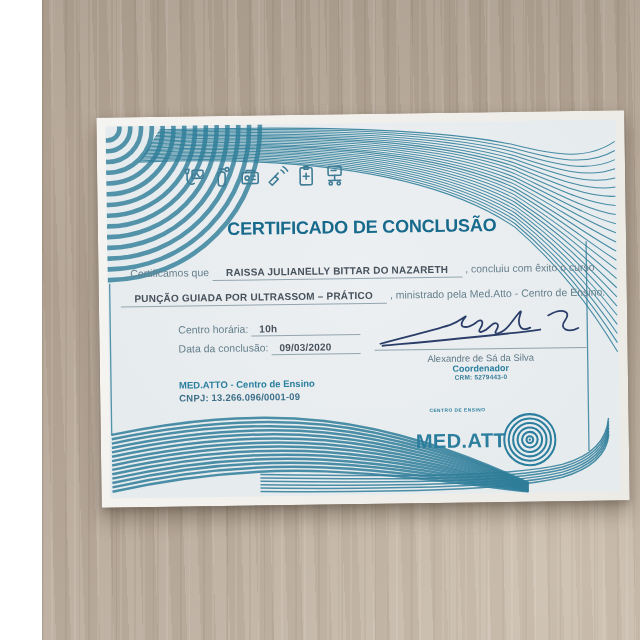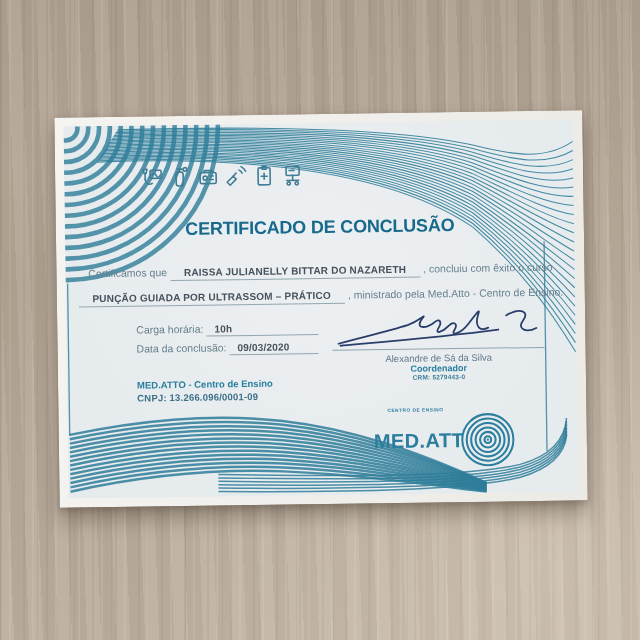--- a/index.html
+++ b/index.html
@@ -12,20 +12,21 @@
   .scene{
     position:absolute;inset:0;
     background-color:#b4a695;
     background-image:
       radial-gradient(ellipse at 85% 88%, rgba(255,246,231,.28), transparent 55%),
       linear-gradient(180deg, rgba(0,0,0,.06), transparent 26%),
       repeating-linear-gradient(90deg, rgba(110,92,74,.10) 0 2px, transparent 2px 9px, rgba(255,255,255,.09) 9px 11px, transparent 11px 23px),
       repeating-linear-gradient(90deg, rgba(96,80,64,.09) 0 1px, transparent 1px 37px),
       repeating-linear-gradient(88deg, rgba(255,255,255,.05) 0 14px, rgba(90,75,60,.06) 14px 29px),
       linear-gradient(180deg,#b9ab9b 0%,#b2a393 45%,#bdafa0 100%);
+    margin-left: 42px;
   }
   
   .paper{
     position:absolute;left:57px;top:114px;width:528px;height:390px;
     background:#efeeea;
     background-image:linear-gradient(100deg, rgba(255,255,255,.35), rgba(226,221,211,.22));
     transform:rotate(-0.8deg);
     box-shadow:0 12px 20px rgba(66,54,42,.38), 0 3px 6px rgba(66,54,42,.25);
     border-radius:1px;
   }
@@ -209,21 +210,21 @@
         <span class="blank">RAISSA JULIANELLY BITTAR DO NAZARETH</span>
         <span class="lbl"> , concluiu com êxito o curso</span>
       </div>
       <div class="body-line l2">
         <span class="blank">PUNÇÃO GUIADA POR ULTRASSOM – PRÁTICO</span>
         <span class="lbl"> , ministrado pela Med.Atto - Centro de Ensino.</span>
       </div>
 
       <div class="fields">
         <div class="field-row">
-          <span class="lbl">Carga horária:</span>
+          <span class="lbl">Centro horária:</span>
           <span class="field-val">10h</span>
         </div>
         <div class="field-row">
           <span class="lbl">Data da conclusão:</span>
           <span class="field-val">09/03/2020</span>
         </div>
       </div>
 
       <div class="sig">
         <div class="sig-line">

